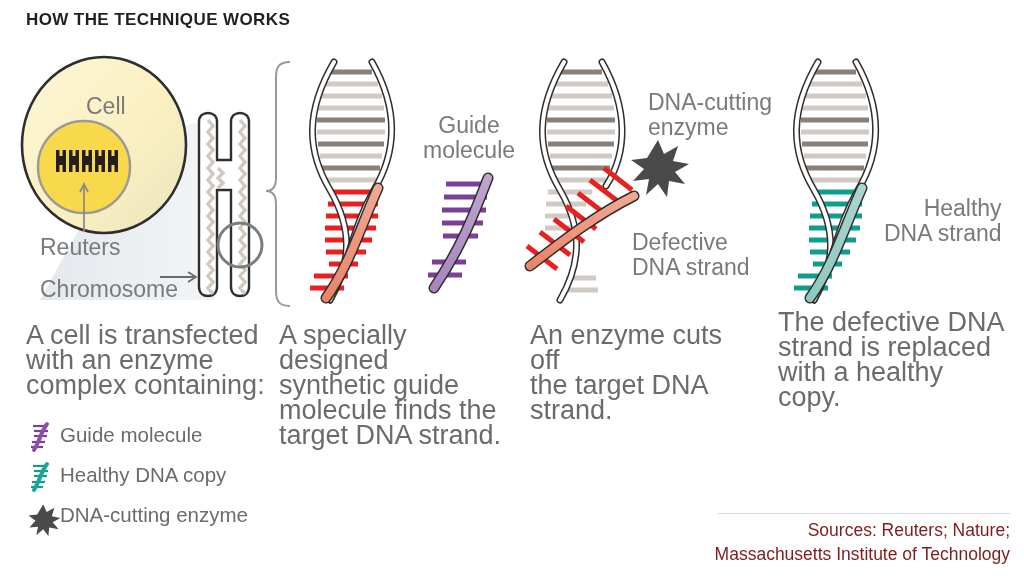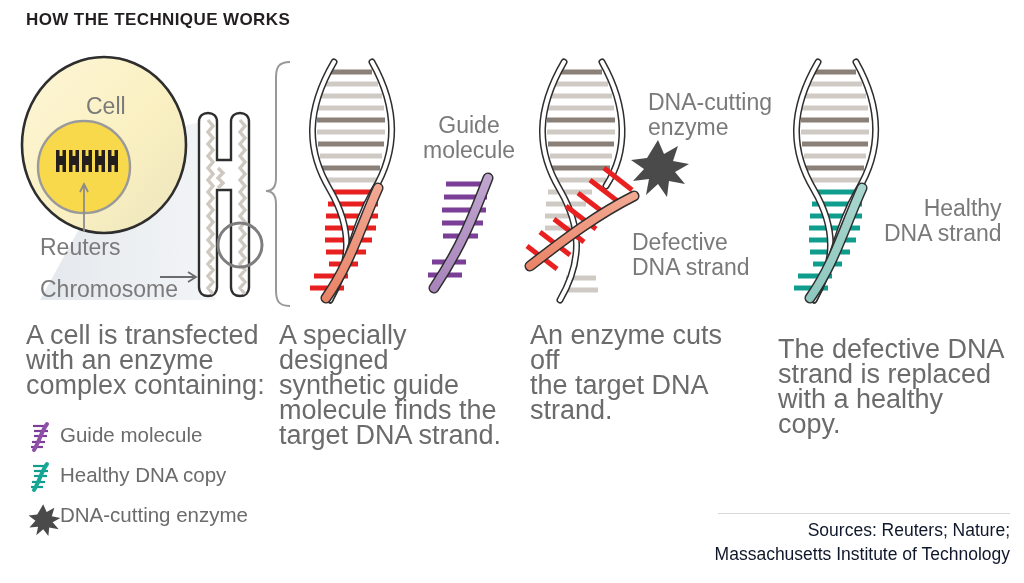--- a/index.html
+++ b/index.html
@@ -29,32 +29,32 @@
 
   
   .caption{
     position:absolute;
     font-size:27px;line-height:25px;color:#6b6b6b;
     white-space:pre-line;
   }
   #cap0{left:26px;top:323px;width:240px;}
   #cap1{left:279px;top:323px;width:238px;}
   #cap2{left:530px;top:323px;width:222px;}
-  #cap3{left:778px;top:337px;width:232px;}
+  #cap3{left:778px;top:310px;width:232px;}
 
   
   .legend{position:absolute;left:26px;top:420px;width:250px;}
   .legend-row{display:flex;align-items:flex-start;margin-bottom:6px;}
   .legend-ico{width:34px;flex:0 0 34px;height:34px;}
   .legend-txt{font-size:20.5px;line-height:29px;color:#6b6b6b;}
 
   
   .sources{
     position:absolute;right:14px;top:518px;width:420px;
-    text-align:right;font-size:17.5px;line-height:24px;color:#0f172a;
+    text-align:right;font-size:17.5px;line-height:24px;color:#7f1d1d;
     white-space:pre-line;
   }
 
   
   .art-label{position:absolute;font-size:23px;line-height:25px;color:#7a7a7a;white-space:pre-line;}
   #lbl-cell{left:86px;top:94px;}
   #lbl-nucleus{left:40px;top:235px;}
   #lbl-chromosome{left:40px;top:277px;}
   #lbl-guide{left:423px;top:113px;text-align:center;}
   #lbl-cutenzyme{left:648px;top:90px;}

